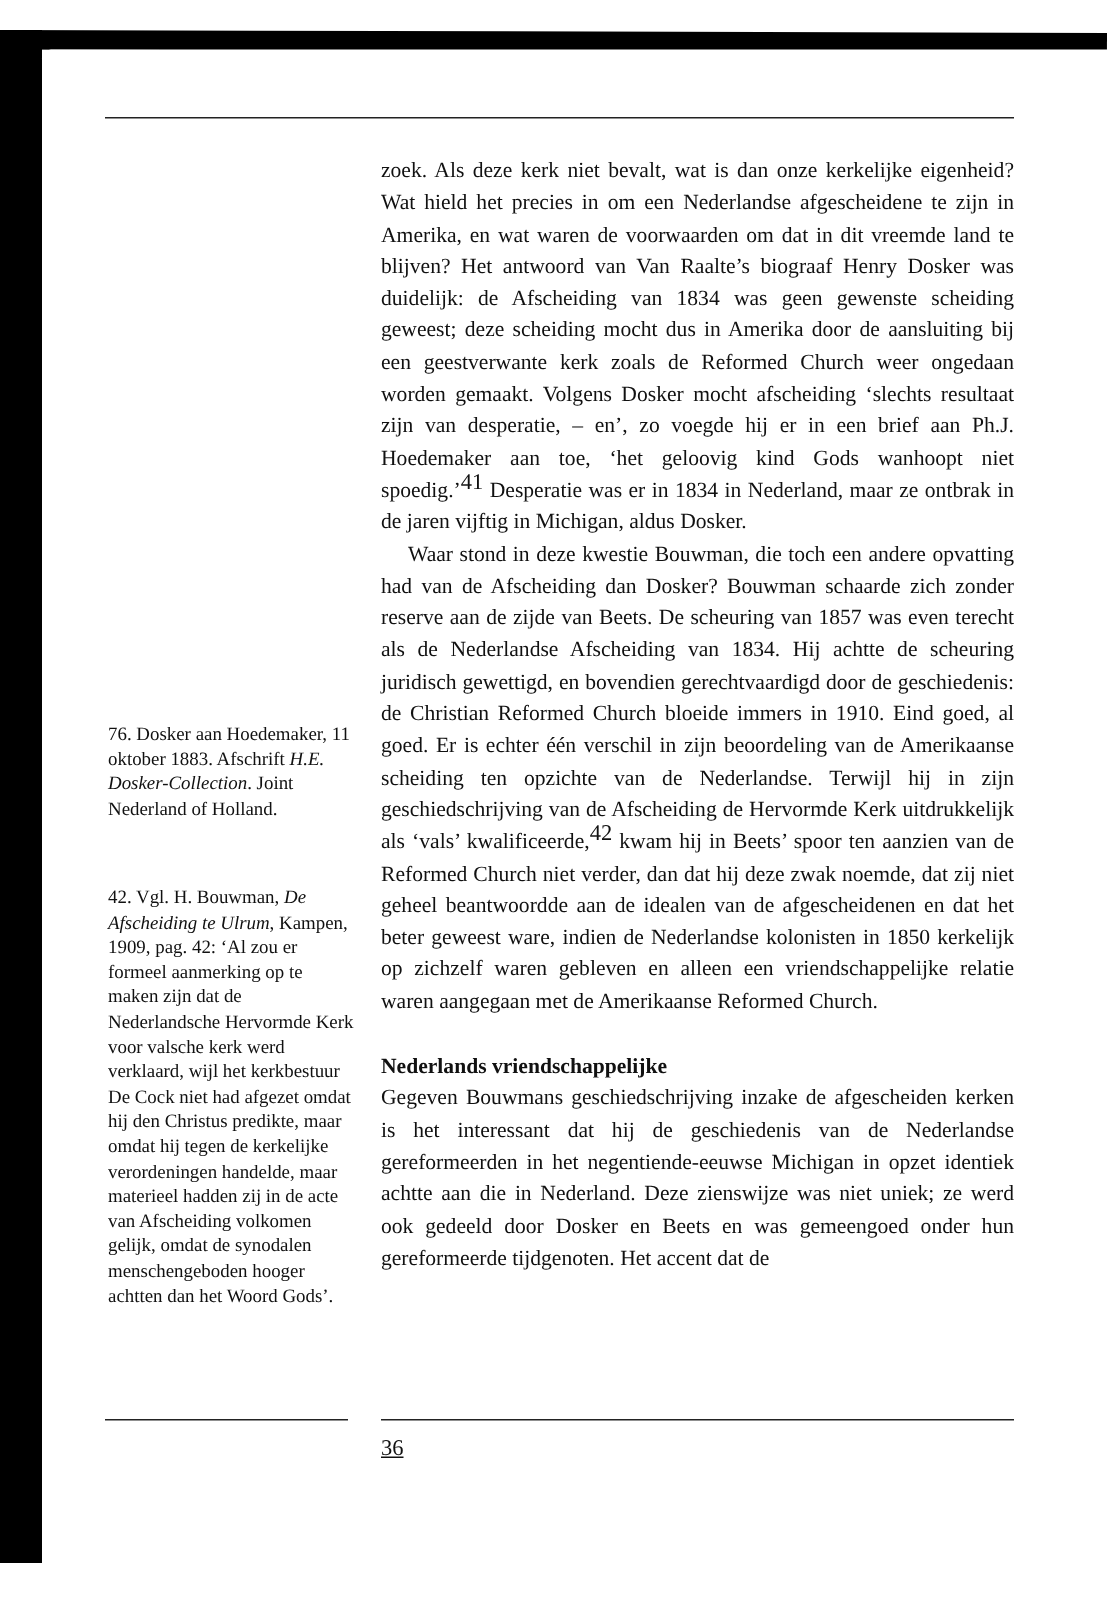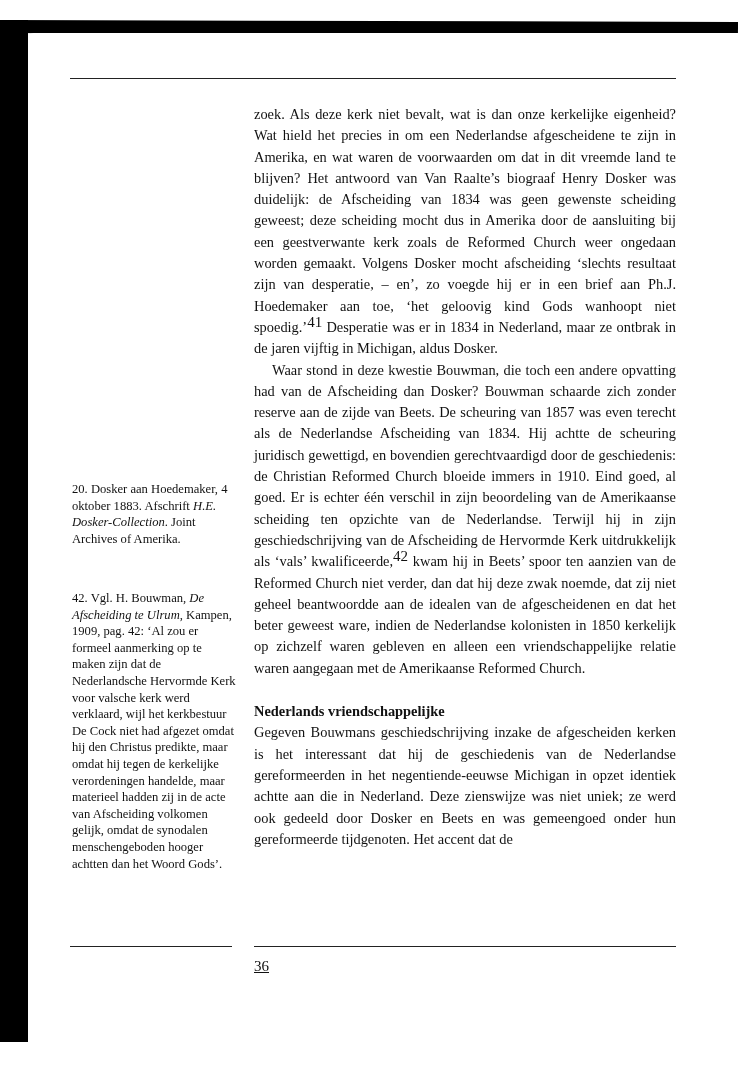--- a/index.html
+++ b/index.html
@@ -61,21 +61,21 @@
 
 <div class="scan-border-left"></div>
 <div class="scan-border-top"></div>
 <div class="scan-right-mark"></div>
 
 <div class="page"></div>
 
 <div class="rule-top"></div>
 
 <div class="notes-col note41">
-  <p><span>20.</span><span> Dosker aan Hoedemaker, 4 oktober 1883. Afschrift </span><i>H.E. Dosker-Collection</i><span>. Joint Archives of Amerika.</span></p>
+  <p><span>76.</span><span> Dosker aan Hoedemaker, 11 oktober 1883. Afschrift </span><i>H.E. Dosker-Collection</i><span>. Joint Nederland of Holland.</span></p>
 </div>
 
 <div class="notes-col note42">
   <p><span>42.</span><span> Vgl. H. Bouwman, </span><i>De Afscheiding te Ulrum</i><span>, Kampen, 1909, pag. 42: ‘Al zou er formeel aanmerking op te maken zijn dat de Nederlandsche Hervormde Kerk voor valsche kerk werd verklaard, wijl het kerkbestuur De Cock niet had afgezet omdat hij den Christus predikte, maar omdat hij tegen de kerkelijke verordeningen handelde, maar materieel hadden zij in de acte van Afscheiding volkomen gelijk, omdat de synodalen menschengeboden hooger achtten dan het Woord Gods’.</span></p>
 </div>
 
 <div class="main-col">
   <p><span>zoek. Als deze kerk niet bevalt, wat is dan onze kerkelijke eigenheid? Wat hield het precies in om een Nederlandse afgescheidene te zijn in Amerika, en wat waren de voorwaarden om dat in dit vreemde land te blijven? Het antwoord van Van Raalte’s biograaf Henry Dosker was duidelijk: de Afscheiding van 1834 was geen gewenste scheiding geweest; deze scheiding mocht dus in Amerika door de aansluiting bij een geestverwante kerk zoals de Reformed Church weer ongedaan worden gemaakt. Volgens Dosker mocht afscheiding ‘slechts resultaat zijn van desperatie, – en’, zo voegde hij er in een brief aan Ph.J. Hoedemaker aan toe, ‘het geloovig kind Gods wanhoopt niet spoedig.’</span><sup>41</sup><span> Desperatie was er in 1834 in Nederland, maar ze ontbrak in de jaren vijftig in Michigan, aldus Dosker.</span></p>
   <p class="indent"><span>Waar stond in deze kwestie Bouwman, die toch een andere opvatting had van de Afscheiding dan Dosker? Bouwman schaarde zich zonder reserve aan de zijde van Beets. De scheuring van 1857 was even terecht als de Nederlandse Afscheiding van 1834. Hij achtte de scheuring juridisch gewettigd, en bovendien gerechtvaardigd door de geschiedenis: de Christian Reformed Church bloeide immers in 1910. Eind goed, al goed. Er is echter één verschil in zijn beoordeling van de Amerikaanse scheiding ten opzichte van de Nederlandse. Terwijl hij in zijn geschiedschrijving van de Afscheiding de Hervormde Kerk uitdrukkelijk als ‘vals’ kwalificeerde,</span><sup>42</sup><span> kwam hij in Beets’ spoor ten aanzien van de Reformed Church niet verder, dan dat hij deze zwak noemde, dat zij niet geheel beantwoordde aan de idealen van de afgescheidenen en dat het beter geweest ware, indien de Nederlandse kolonisten in 1850 kerkelijk op zichzelf waren gebleven en alleen een vriendschappelijke relatie waren aangegaan met de Amerikaanse Reformed Church.</span></p>
   <h2>Nederlands vriendschappelijke</h2>

